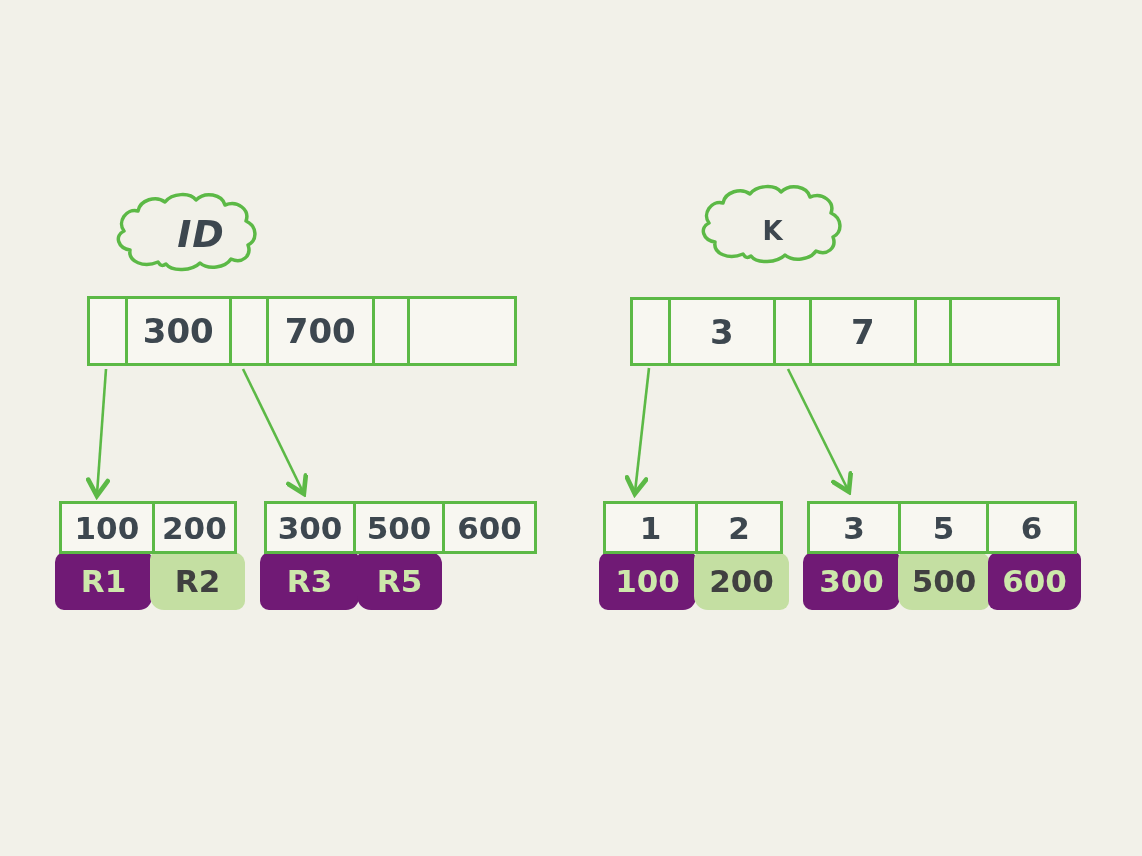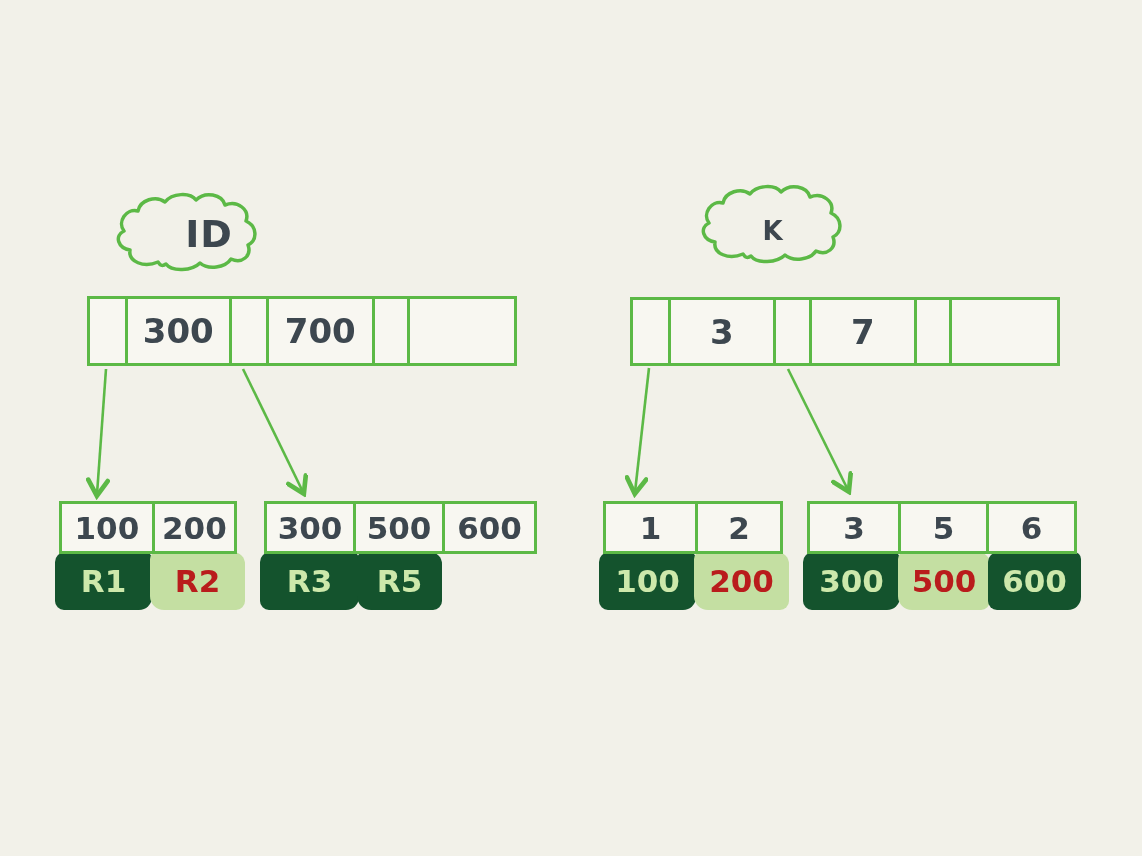--- a/index.html
+++ b/index.html
@@ -6,42 +6,42 @@
   body{background:#f2f1e9;}
   .canvas{
     position:relative;width:1142px;height:856px;background:#f2f1e9;
     font-family:"DejaVu Sans",sans-serif;overflow:hidden;
   }
   .overlay{position:absolute;left:0;top:0;width:1142px;height:856px;z-index:0;}
   .cloud-label{
     position:absolute;z-index:3;text-align:center;color:#3d474f;
     font-weight:bold;letter-spacing:1px;
   }
-  .cloud-label.lbl-id{left:164px;top:210px;width:90px;font-size:38px;line-height:48px;}
+  .cloud-label.lbl-id{left:156px;top:210px;width:90px;font-size:38px;line-height:48px;font-style:italic;}
   .cloud-label.lbl-k{left:733px;top:212px;width:80px;font-size:26px;line-height:38px;}
   .node{
     position:absolute;display:flex;z-index:2;box-sizing:border-box;
     background:#f8f7f1;border:3px solid #5cb946;
   }
   .node .cell{
     box-sizing:border-box;border-left:3px solid #5cb946;
     display:flex;align-items:center;justify-content:center;
     color:#3d474f;
   }
   .node .cell:first-child{border-left:none;}
   .root .cell{font-size:34px;font-weight:bold;}
   .leaf .cell{font-size:31px;font-weight:bold;}
   .records{position:absolute;display:flex;z-index:1;}
   .rec{
     display:flex;align-items:center;justify-content:center;
     box-sizing:border-box;font-size:31px;font-weight:bold;
   }
   .rec + .rec{margin-left:-2px;}
-  .rec.dark{background:#14532d;color:#cde8ab;}
-  .rec.light{background:#c4dfa2;color:#b91c1c;}
+  .rec.dark{background:#701a75;color:#cde8ab;}
+  .rec.light{background:#c4dfa2;color:#404040;}
   .rec:nth-child(odd){border-radius:10px 7px 13px 9px;}
   .rec:nth-child(even){border-radius:7px 12px 9px 14px;}
 </style>
 </head>
 <body>
 
 <div class="canvas">
 
   <svg class="overlay" width="1142" height="856" viewBox="0 0 1142 856">
     <defs>

